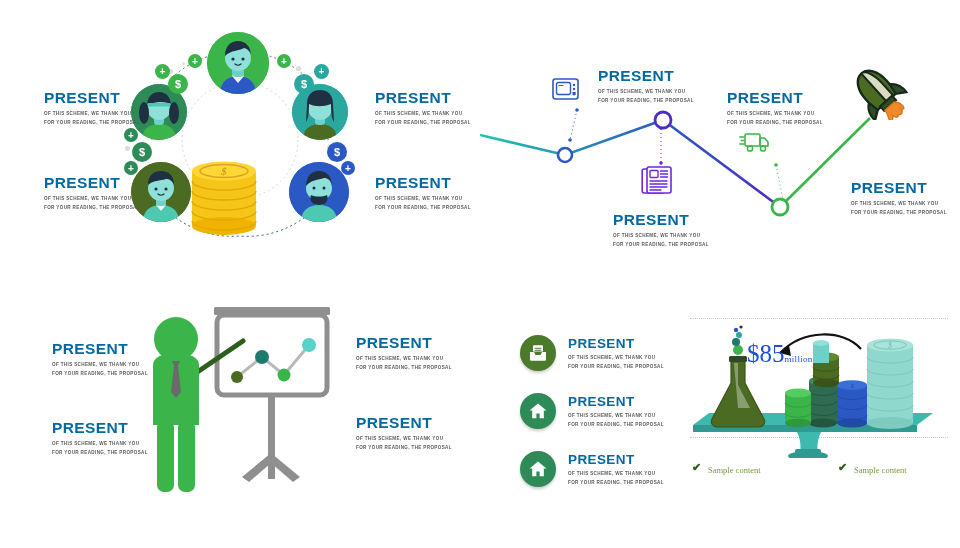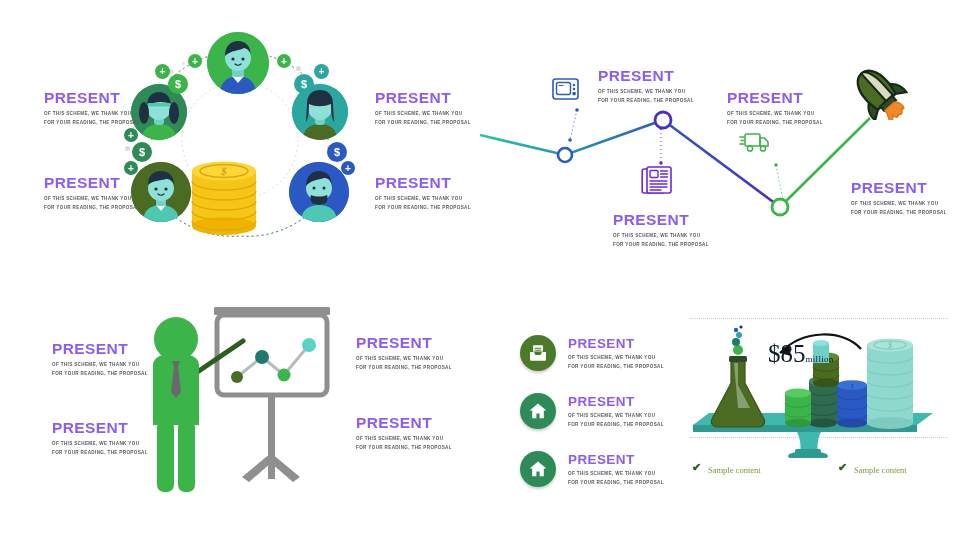--- a/index.html
+++ b/index.html
@@ -9,21 +9,21 @@
     overflow:hidden;position:relative;
   }
   .canvas{position:relative;width:960px;height:548px;}
   .panel{position:absolute;}
 
   
   .tb{position:absolute;}
   .tb .ttl{
     font-family:"Liberation Sans", sans-serif;
     font-weight:bold;font-size:15.5px;letter-spacing:.4px;
-    color:#8b5cf6;line-height:1;white-space:nowrap;
+    color:#0369a1;line-height:1;white-space:nowrap;
   }
   .tb .ln{
     font-size:4.6px;letter-spacing:.35px;color:#5b5b5b;
     line-height:1.1;white-space:nowrap;margin-top:5px;
     font-weight:bold;
   }
   .tb .ln2{margin-top:4px;}
   .tb.small .ttl{font-size:13.5px;}
 
   
@@ -53,21 +53,21 @@
     display:flex;align-items:center;justify-content:center;
     box-shadow:0 2px 3px rgba(0,0,0,.20);flex:none;
   }
   .samp{
     position:absolute;font-family:"Liberation Serif", serif;
     font-size:8.5px;color:#7a9a3a;white-space:nowrap;
   }
   .chk{position:absolute;color:#2f5d1e;font-size:11px;font-weight:bold;}
   .dollar85{
     position:absolute;font-family:"Liberation Serif", serif;
-    color:#0f172a;font-size:25px;line-height:1;white-space:nowrap;margin-left:21px;
+    color:#1d4ed8;font-size:25px;line-height:1;white-space:nowrap;
   }
   .dollar85 sub{font-size:9px;vertical-align:baseline;letter-spacing:.3px;}
   .dotline{position:absolute;border-top:1px dotted #bfcfd6;}
 </style>
 </head>
 <body>
 
 <div class="canvas">
 
   <div class="panel" id="p1">

